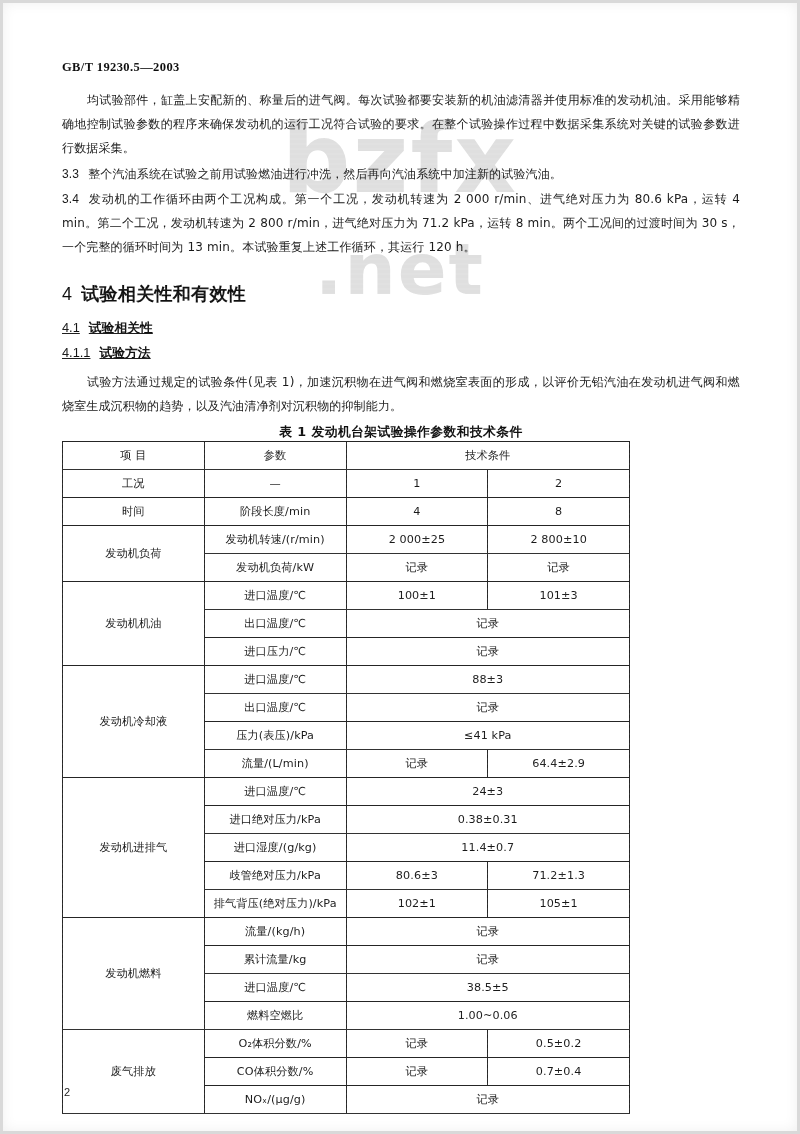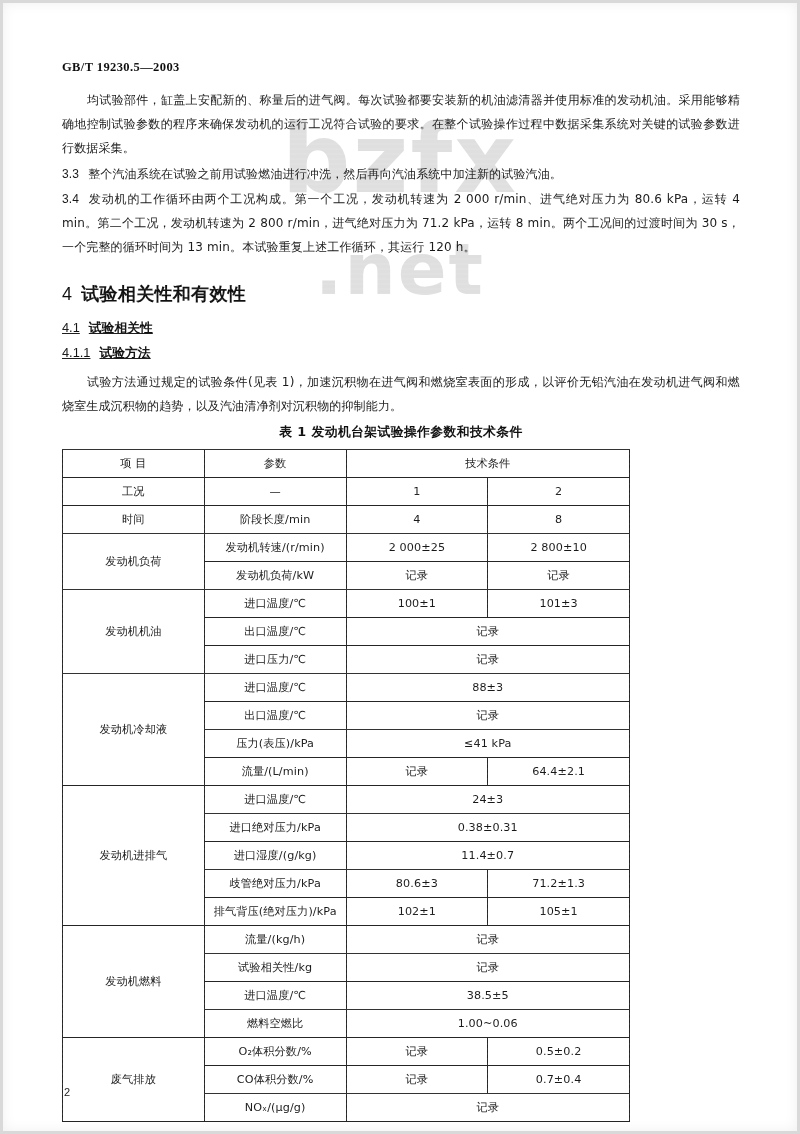--- a/index.html
+++ b/index.html
@@ -128,21 +128,20 @@
     top: 424px;
     width: 678px;
   }
   .table-caption {
     text-align: center;
     font-family: "DejaVu Sans", sans-serif;
     font-size: 12.8px;
     font-weight: 700;
     color: #141414;
     letter-spacing: 0.4px;
-    margin-bottom: 8px;
   }
   table.spec {
     width: 568px;
     border-collapse: collapse;
     table-layout: fixed;
     font-family: "DejaVu Sans", sans-serif;
     font-size: 11.2px;
     color: #1d1d1d;
   }
   table.spec td, table.spec th {
@@ -291,21 +290,21 @@
               <td class="param">出口温度/℃</td>
               <td colspan="2">记录</td>
             </tr>
             <tr>
               <td class="param">压力(表压)/kPa</td>
               <td colspan="2">≤41 kPa</td>
             </tr>
             <tr>
               <td class="param">流量/(L/min)</td>
               <td class="c1">记录</td>
-              <td class="c2">64.4±2.1</td>
+              <td class="c2">64.4±2.9</td>
             </tr>
             <tr>
               <td class="grp" rowspan="5">发动机进排气</td>
               <td class="param">进口温度/℃</td>
               <td colspan="2">24±3</td>
             </tr>
             <tr>
               <td class="param">进口绝对压力/kPa</td>
               <td colspan="2">0.38±0.31</td>
             </tr>
@@ -322,21 +321,21 @@
               <td class="param">排气背压(绝对压力)/kPa</td>
               <td class="c1">102±1</td>
               <td class="c2">105±1</td>
             </tr>
             <tr>
               <td class="grp" rowspan="4">发动机燃料</td>
               <td class="param">流量/(kg/h)</td>
               <td colspan="2">记录</td>
             </tr>
             <tr>
-              <td class="param">试验相关性/kg</td>
+              <td class="param">累计流量/kg</td>
               <td colspan="2">记录</td>
             </tr>
             <tr>
               <td class="param">进口温度/℃</td>
               <td colspan="2">38.5±5</td>
             </tr>
             <tr>
               <td class="param">燃料空燃比</td>
               <td colspan="2">1.00~0.06</td>
             </tr>

